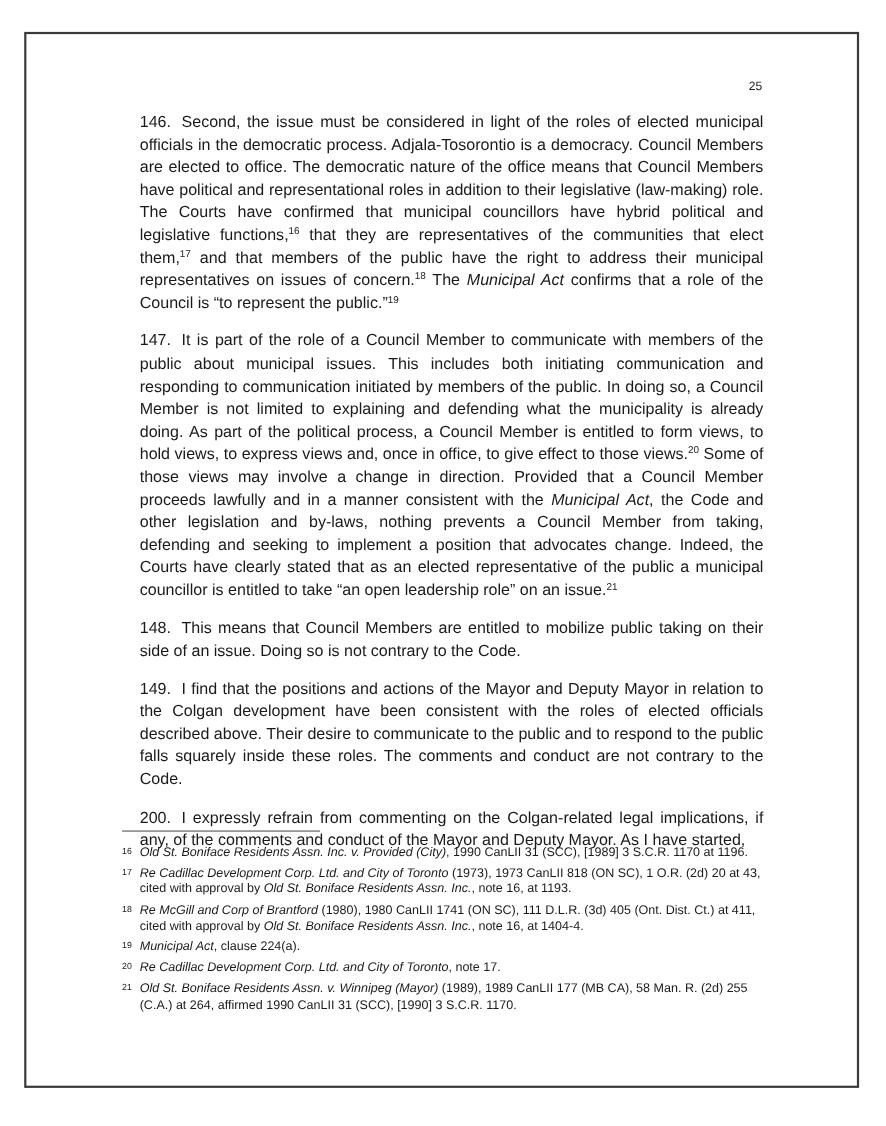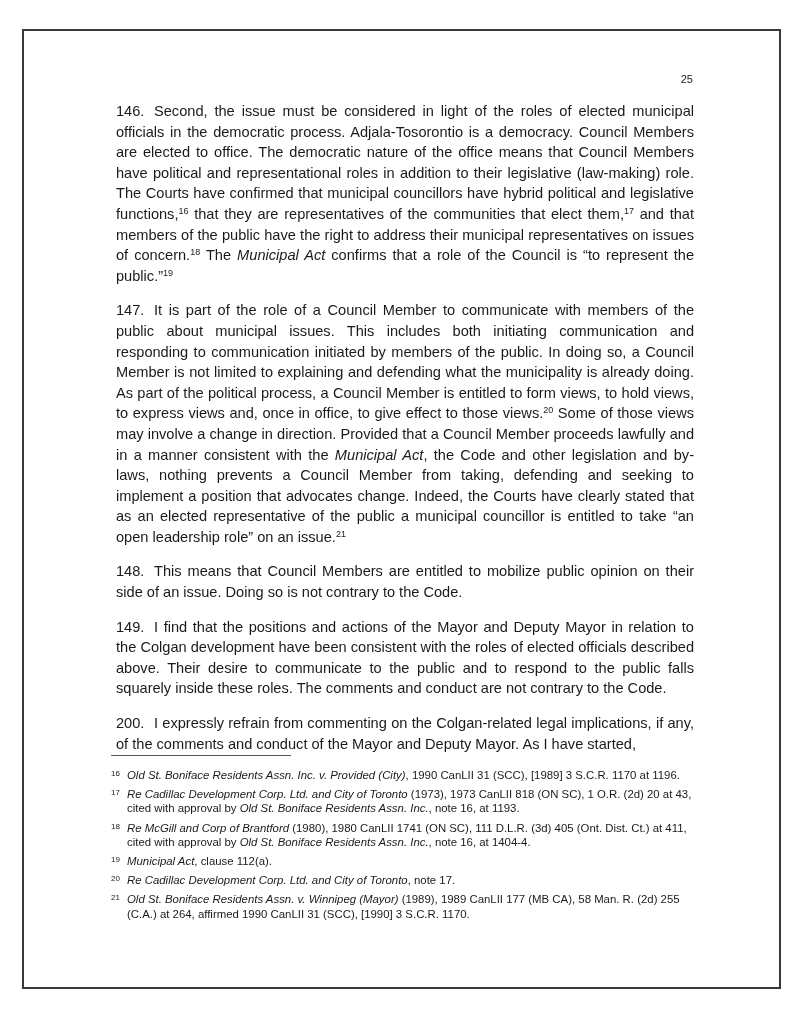--- a/index.html
+++ b/index.html
@@ -1,45 +1,45 @@
 <!DOCTYPE html>
 <html><head>
 <meta charset="utf-8">
 <style>
   html, body { margin: 0; padding: 0; background: #ffffff; }
   body { width: 805px; height: 1024px; position: relative; overflow: hidden; font-family: "Liberation Sans", sans-serif; color: #1a1a1a; }
   .frame { position: absolute; left: 22px; top: 29px; width: 759px; height: 960px; border: 2px solid #3a3a3a; box-sizing: border-box; }
   .page-number { position: absolute; right: 112px; top: 73px; font-size: 11px; }
   .body-text { position: absolute; left: 111px; top: 101px; width: 583px; font-size: 14.6px; line-height: 20.6px; text-align: justify; }
-  .para { margin: 0 0 14px 5px; }
+  .para { margin: 0 0 14px 16px; }
   .para .num { display: inline-block; width: 38px; }
   sup { font-size: 9px; line-height: 0; vertical-align: 5px; }
   .fn-rule { position: absolute; left: 111px; top: 755px; width: 180px; height: 0; border-top: 1.3px solid #555; }
   .footnotes { position: absolute; left: 111px; top: 768px; width: 590px; font-size: 11.4px; line-height: 14.2px; }
   .fn { position: relative; padding-left: 16px; margin-bottom: 5px; }
   .fn .fn-num { position: absolute; left: 0; top: -1px; font-size: 8px; }
   i { font-style: italic; }
 </style>
 </head>
 <body>
 
 <div class="frame"></div>
 
 <div class="page-number">25</div>
 
 <div class="body-text">
   <p class="para"><span class="num">146.</span><span>Second, the issue must be considered in light of the roles of elected municipal officials in the democratic process.  Adjala-Tosorontio is a democracy. Council Members are elected to office. The democratic nature of the office means that Council Members have political and representational roles in addition to their legislative (law-making) role. The Courts have confirmed that municipal councillors have hybrid political and legislative functions,</span><sup>16</sup><span> that they are representatives of the communities that elect them,</span><sup>17</sup><span> and that members of the public have the right to address their municipal representatives on issues of concern.</span><sup>18</sup><span> The </span><i>Municipal Act</i><span> confirms that a role of the Council is “to represent the public.”</span><sup>19</sup></p>
   <p class="para"><span class="num">147.</span><span>It is part of the role of a Council Member to communicate with members of the public about municipal issues. This includes both initiating communication and responding to communication initiated by members of the public. In doing so, a Council Member is not limited to explaining and defending what the municipality is already doing. As part of the political process, a Council Member is entitled to form views, to hold views, to express views and, once in office, to give effect to those views.</span><sup>20</sup><span> Some of those views may involve a change in direction. Provided that a Council Member proceeds lawfully and in a manner consistent with the </span><i>Municipal Act</i><span>, the Code and other legislation and by-laws, nothing prevents a Council Member from taking, defending and seeking to implement a position that advocates change. Indeed, the Courts have clearly stated that as an elected representative of the public a municipal councillor is entitled to take “an open leadership role” on an issue.</span><sup>21</sup></p>
-  <p class="para"><span class="num">148.</span><span>This means that Council Members are entitled to mobilize public opinion on their side of an issue. Doing so is not contrary to the Code.</span></p>
+  <p class="para"><span class="num">148.</span><span>This means that Council Members are entitled to mobilize public taking on their side of an issue. Doing so is not contrary to the Code.</span></p>
   <p class="para"><span class="num">149.</span><span>I find that the positions and actions of the Mayor and Deputy Mayor in relation to the Colgan development have been consistent with the roles of elected officials described above. Their desire to communicate to the public and to respond to the public falls squarely inside these roles. The comments and conduct are not contrary to the Code.</span></p>
   <p class="para"><span class="num">200.</span><span>I expressly refrain from commenting on the Colgan-related legal implications, if any, of the comments and conduct of the Mayor and Deputy Mayor. As I have started,</span></p>
 </div>
 
 <div class="fn-rule"></div>
 
 <div class="footnotes">
   <div class="fn"><span class="fn-num">16</span><i>Old St. Boniface Residents Assn. Inc. v. Provided (City)</i><span>, 1990 CanLII 31 (SCC), [1989] 3 S.C.R. 1170 at 1196.</span></div>
   <div class="fn"><span class="fn-num">17</span><i>Re Cadillac Development Corp. Ltd. and City of Toronto</i><span> (1973), 1973 CanLII 818 (ON SC), 1 O.R. (2d) 20 at 43, cited with approval by </span><i>Old St. Boniface Residents Assn. Inc.</i><span>, note 16, at 1193.</span></div>
   <div class="fn"><span class="fn-num">18</span><i>Re McGill and Corp of Brantford</i><span> (1980), 1980 CanLII 1741 (ON SC), 111 D.L.R. (3d) 405 (Ont. Dist. Ct.) at 411, cited with approval by </span><i>Old St. Boniface Residents Assn. Inc.</i><span>, note 16, at 1404-4.</span></div>
-  <div class="fn"><span class="fn-num">19</span><i>Municipal Act</i><span>, clause 112(a).</span></div>
+  <div class="fn"><span class="fn-num">19</span><i>Municipal Act</i><span>, clause 224(a).</span></div>
   <div class="fn"><span class="fn-num">20</span><i>Re Cadillac Development Corp. Ltd. and City of Toronto</i><span>, note 17.</span></div>
   <div class="fn"><span class="fn-num">21</span><i>Old St. Boniface Residents Assn. v. Winnipeg (Mayor)</i><span> (1989), 1989 CanLII 177 (MB CA), 58 Man. R. (2d) 255 (C.A.) at 264, affirmed 1990 CanLII 31 (SCC), [1990] 3 S.C.R. 1170.</span></div>
 </div>
 
 </body></html>

